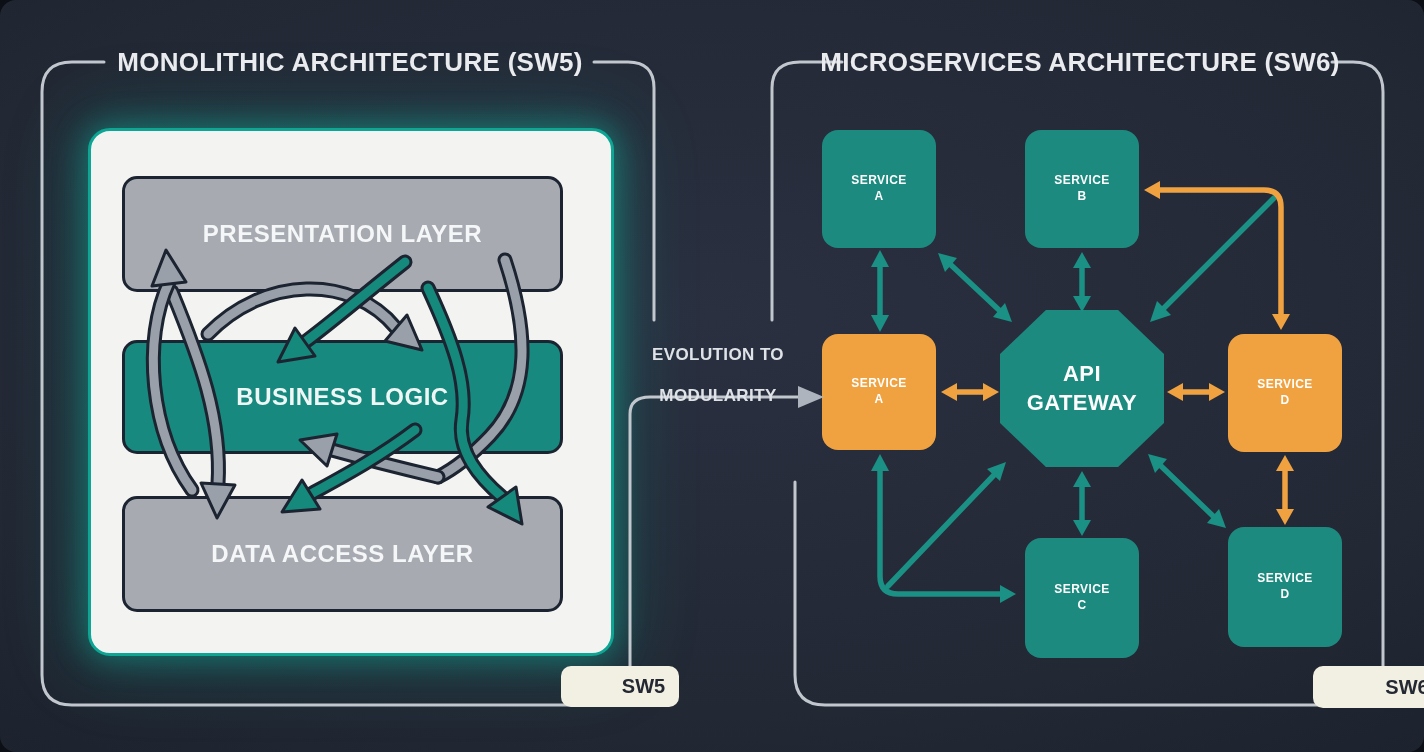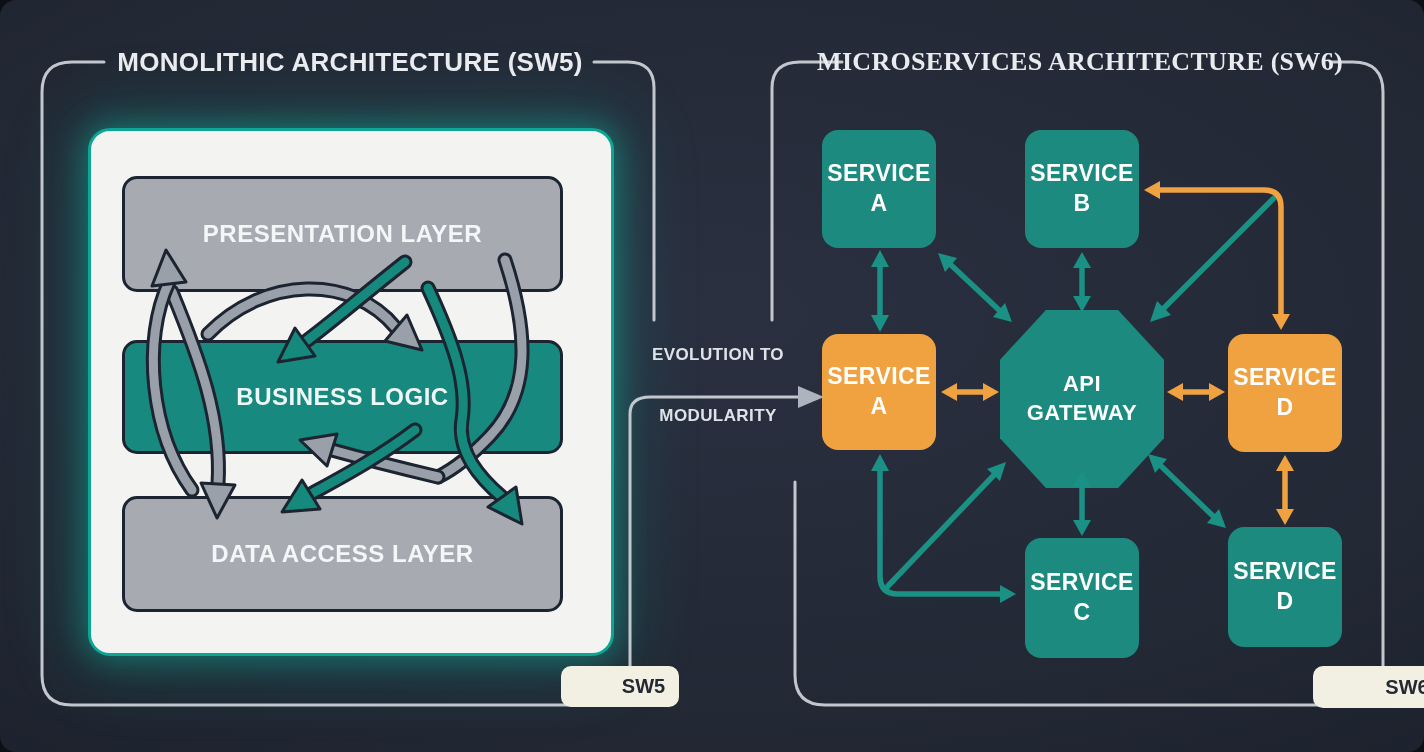--- a/index.html
+++ b/index.html
@@ -9,42 +9,42 @@
     background:radial-gradient(120% 110% at 50% 42%, #2a3040 0%, #222834 48%, #151a23 100%);
     font-family:"Liberation Sans", sans-serif;
     -webkit-font-smoothing:antialiased;
   }
   .title{
     position:absolute;top:46px;height:32px;line-height:32px;
     font-size:26px;font-weight:bold;color:#e9ebee;letter-spacing:.3px;
     text-align:center;white-space:nowrap;z-index:4;
   }
   .title.left{left:70px;width:560px;}
-  .title.right{left:810px;width:540px;font-family:Liberation Serif, serif;}
+  .title.right{left:810px;width:540px;}
   .mono-panel{
     position:absolute;left:88px;top:128px;width:520px;height:522px;
     background:#f3f4f2;border:3px solid #0da593;border-radius:22px;
     box-shadow:0 0 30px 4px rgba(17,180,158,.45), 0 0 70px 18px rgba(17,180,158,.20);
     z-index:1;
   }
   .layer{
     position:absolute;left:122px;width:435px;border-radius:15px;
     border:3px solid #1c2431;display:flex;align-items:center;justify-content:center;
     font-size:24px;font-weight:bold;color:#f4f6f7;letter-spacing:.5px;z-index:2;
   }
   .layer.gray{background:#a7aab1;}
   .layer.teal{background:#17897e;color:#eef7f5;}
   .layer.l1{top:176px;height:110px;}
   .layer.l2{top:340px;height:108px;}
   .layer.l3{top:496px;height:110px;}
   .overlay-svg{position:absolute;left:0;top:0;z-index:3;pointer-events:none;}
   .node{
     position:absolute;border-radius:16px;display:flex;flex-direction:column;
     align-items:center;justify-content:center;z-index:2;
-    font-size:23px;font-weight:bold;color:#fdfefe;line-height:1.3;letter-spacing:.4px;
+    font-size:12px;font-weight:bold;color:#fdfefe;line-height:1.3;letter-spacing:.4px;
     text-align:center;
   }
   .node.teal{background:#1d8a7f;}
   .node.orange{background:#f0a241;}
   .node.octagon{
     background:#1d8a7f;border-radius:0;
     clip-path:polygon(28% 0%, 72% 0%, 100% 28%, 100% 72%, 72% 100%, 28% 100%, 0% 72%, 0% 28%);
     font-size:22px;
   }
   .badge{
@@ -53,21 +53,21 @@
     font-size:20px;font-weight:bold;color:#23283
 2;color:#232832;padding-left:47px;
   }
   .badge.sw5{left:561px;top:666px;width:71px;height:41px;}
   .badge.sw6{left:1313px;top:666px;width:94px;height:42px;}
   .evo-line{
     position:absolute;left:628px;width:180px;text-align:center;z-index:4;
     font-size:17px;font-weight:bold;color:#dfe3e8;letter-spacing:.4px;white-space:nowrap;
   }
   .evo-line.l1{top:345px;}
-  .evo-line.l2{top:406px;}
+  .evo-line.l2{top:386px;}
 </style>
 </head>
 <body>
 
 <div class="stage">
 
   <div class="title left">MONOLITHIC ARCHITECTURE (SW5)</div>
   <div class="title right">MICROSERVICES ARCHITECTURE (SW6)</div>
 
   <div class="mono-panel"></div>
@@ -80,21 +80,21 @@
     <span>A</span>
   </div>
   <div class="node teal" style="left:1025px;top:130px;width:114px;height:118px;">
     <span>SERVICE</span>
     <span>B</span>
   </div>
   <div class="node orange" style="left:822px;top:334px;width:114px;height:116px;">
     <span>SERVICE</span>
     <span>A</span>
   </div>
-  <div class="node octagon" style="left:1000px;top:310px;width:164px;height:178px;">
+  <div class="node octagon" style="left:1000px;top:310px;width:164px;height:157px;">
     <span>API</span>
     <span>GATEWAY</span>
   </div>
   <div class="node orange" style="left:1228px;top:334px;width:114px;height:118px;">
     <span>SERVICE</span>
     <span>D</span>
   </div>
   <div class="node teal" style="left:1025px;top:538px;width:114px;height:120px;">
     <span>SERVICE</span>
     <span>C</span>

